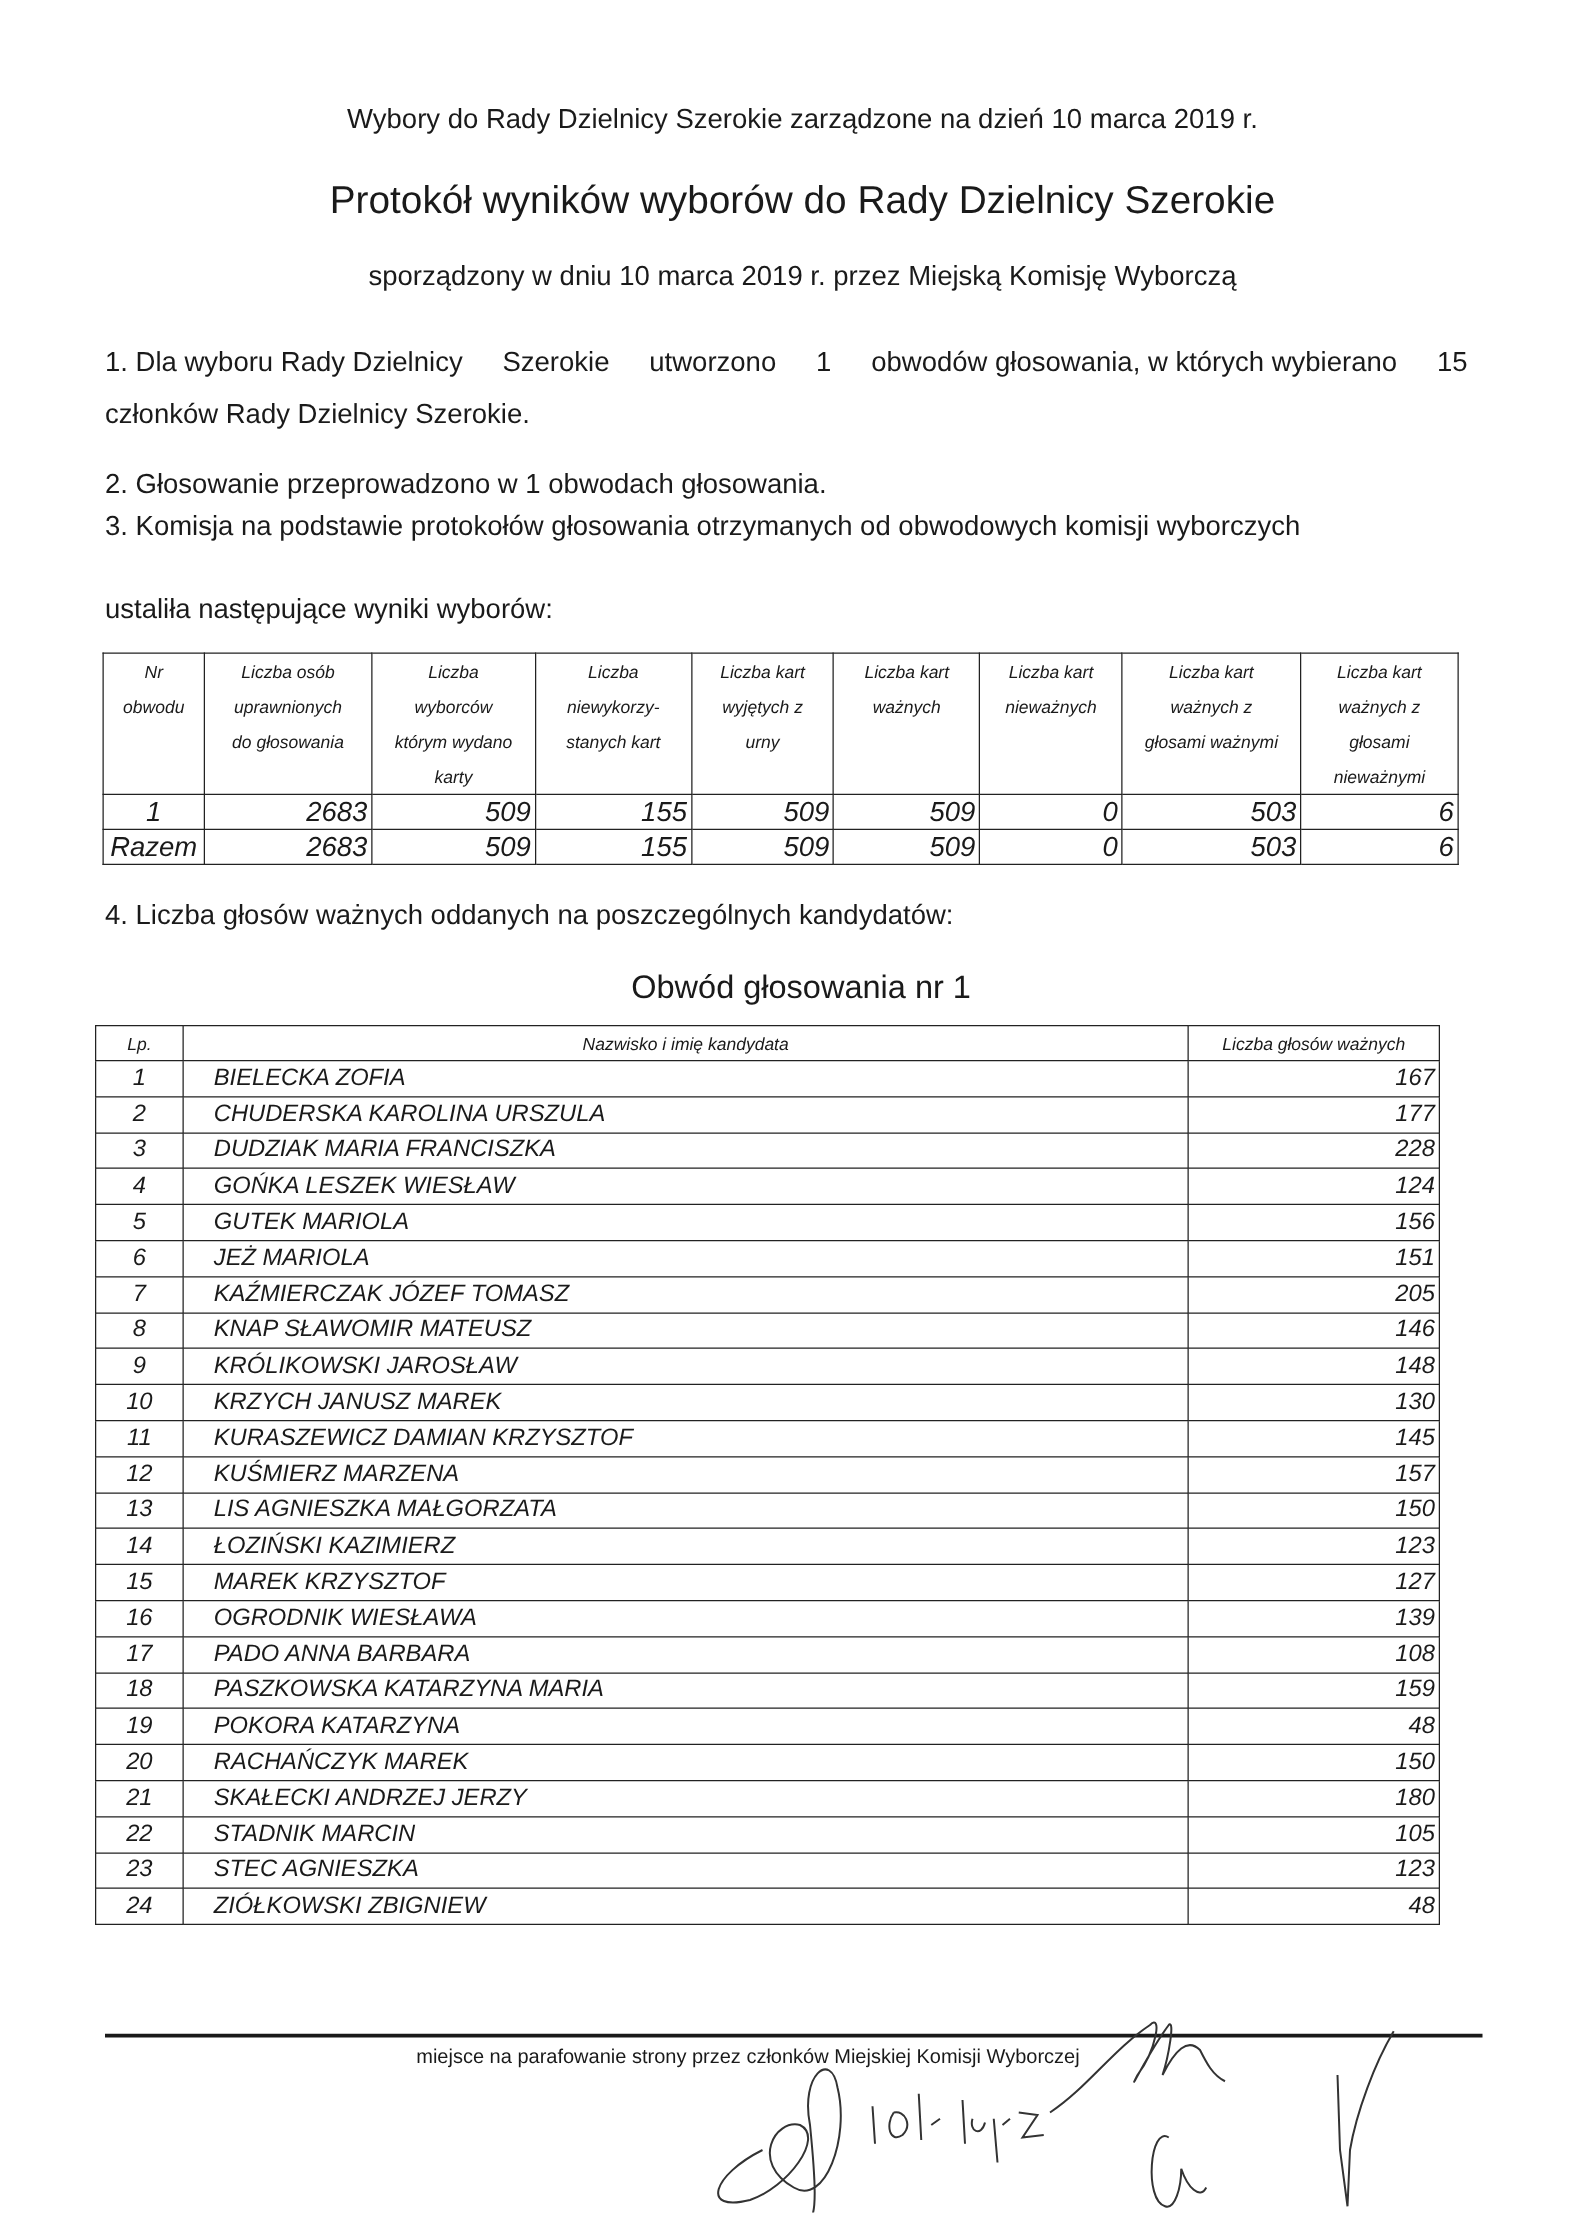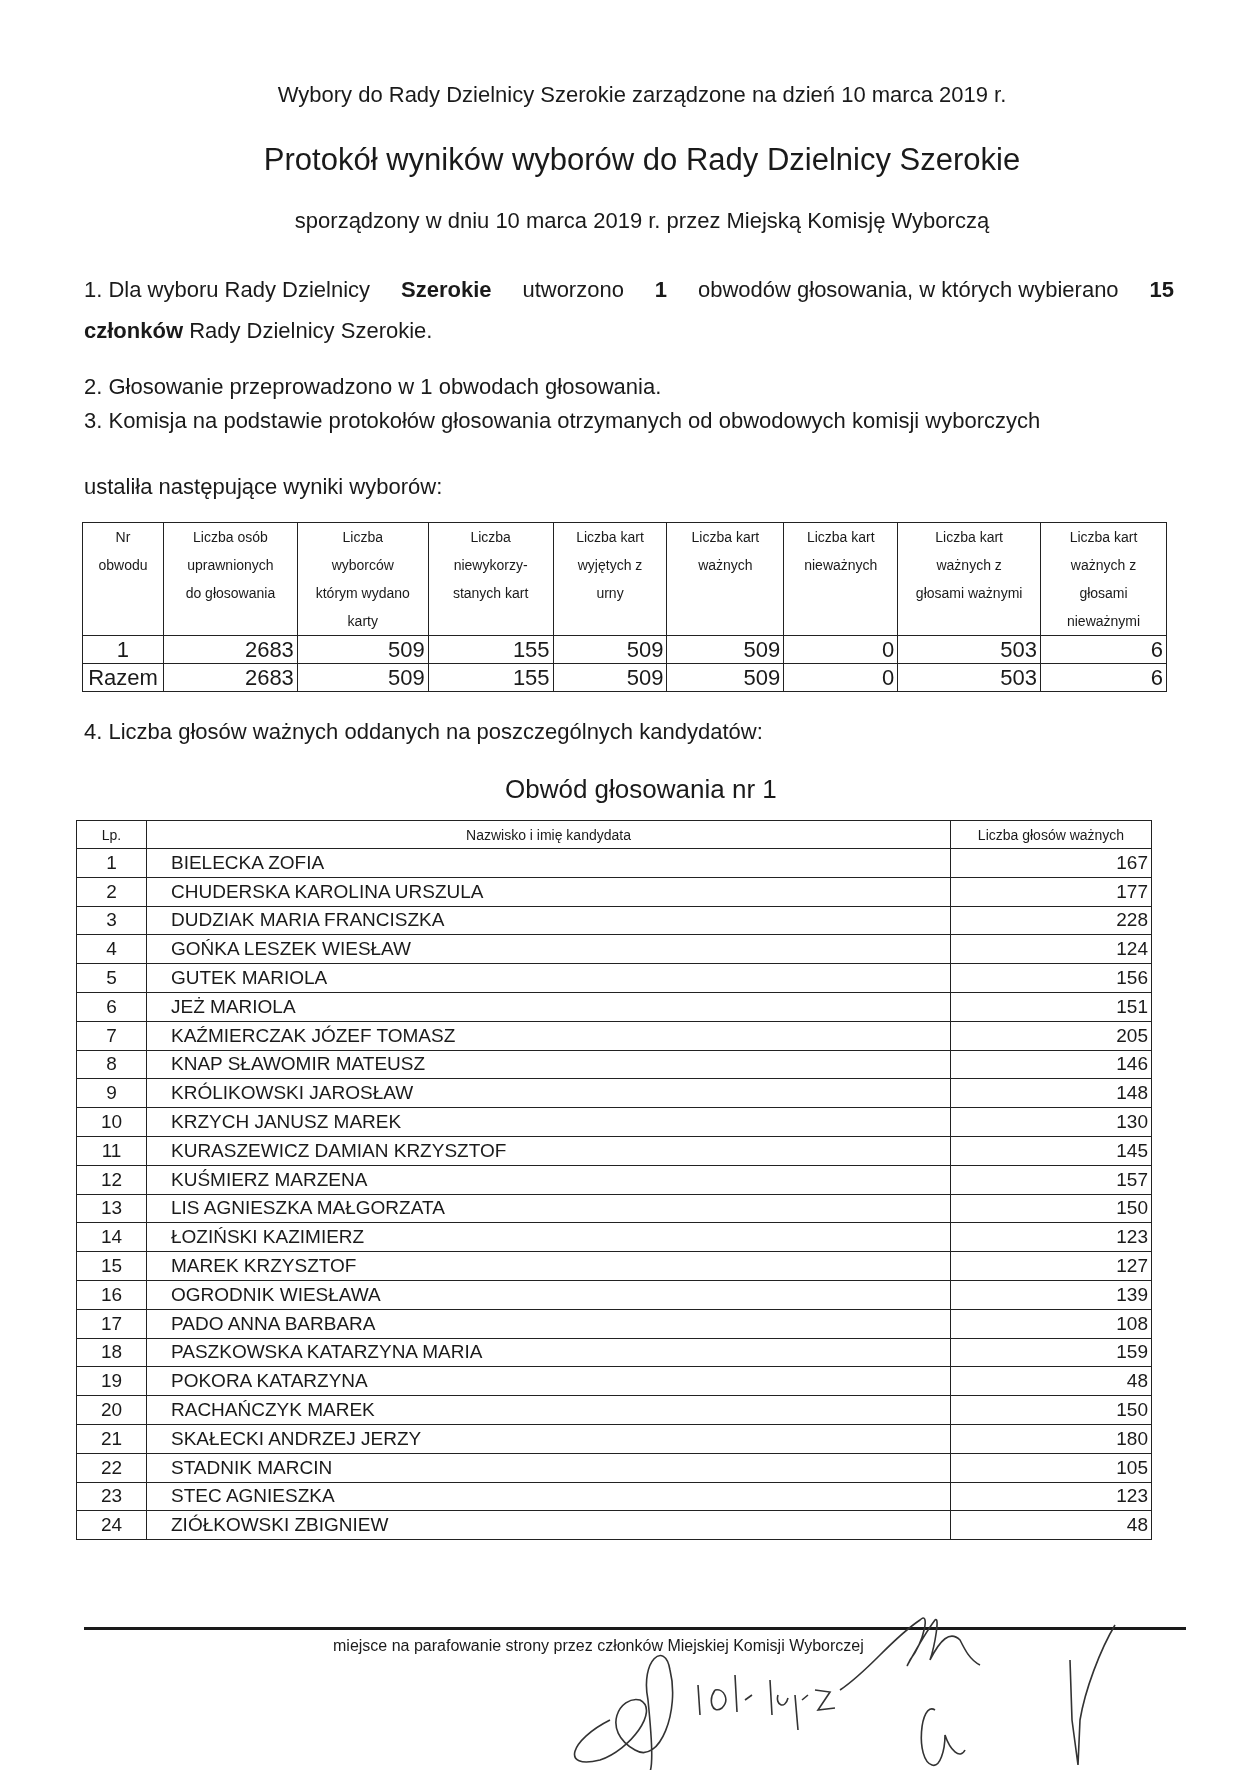--- a/index.html
+++ b/index.html
@@ -6,31 +6,31 @@
   body {
     width: 1260px; height: 1782px; position: relative; overflow: hidden;
     font-family: "Liberation Sans", sans-serif; color: #1a1a1a;
   }
   .abs { position: absolute; white-space: nowrap; }
   .center { left: 12px; width: 1260px; text-align: center; }
   .hdr1 { top: 82px; font-size: 22px; }
   .title { top: 142px; font-size: 31px; font-weight: normal; }
   .sub { top: 208px; font-size: 22px; }
   .para { left: 84px; font-size: 22px; }
-  .para b { font-weight: bold; }
+  .para b { font-weight: normal; }
   .p1a { top: 277px; width: 1090px; }
   .p1b { top: 318px; }
   .p2 { top: 374px; }
   .p3a { top: 408px; width: 1090px; }
   .p3b { top: 474px; }
   .p4 { top: 719px; }
   .obwod { top: 774px; left: 505px; font-size: 26px; }
   .just { display: flex; justify-content: space-between; }
 
-  table { border-collapse: collapse; position: absolute; }
+  table { border-collapse: collapse; position: absolute; font-style: italic; }
   td, th { border: 1.5px solid #222; padding: 0; }
 
   #t1 { left: 82px; top: 522px; width: 1085px; font-size: 14px; }
   #t1 th { font-weight: normal; line-height: 28px; vertical-align: top; height: 112px; padding-top: 0px; text-align: center; }
   #t1 td { height: 27px; font-size: 22px; text-align: right; padding-right: 3px; line-height: 26px; }
   #t1 td.c0 { text-align: center; padding-right: 0; }
 
   #t2 { left: 76px; top: 820px; width: 1076px; font-size: 14px; }
   #t2 th { font-weight: normal; height: 27px; text-align: center; }
   #t2 td { height: 27.8px; font-size: 19px; line-height: 26px; }

